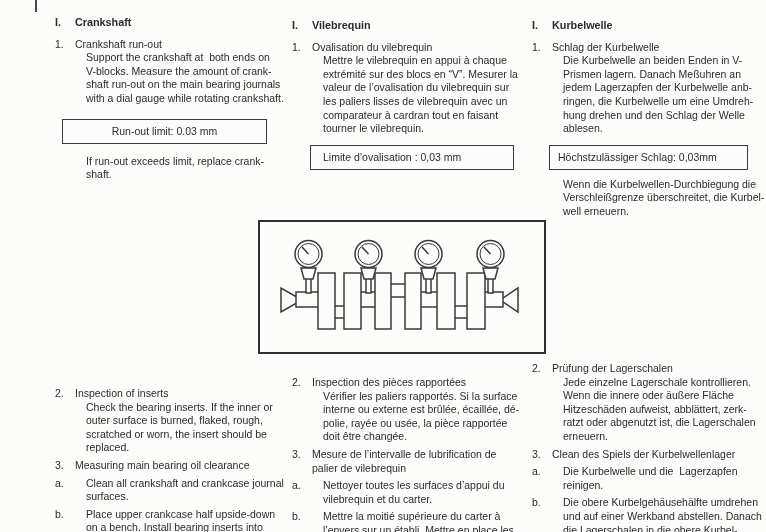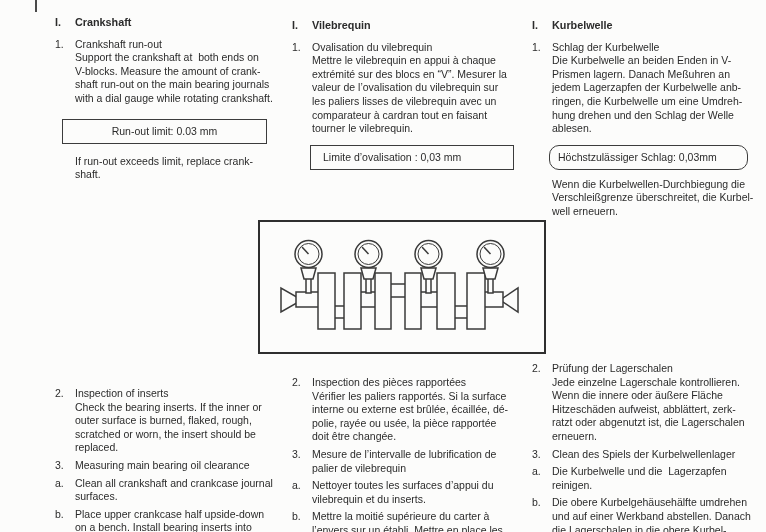--- a/index.html
+++ b/index.html
@@ -8,32 +8,32 @@
     overflow:hidden;font-family:"Liberation Sans",sans-serif;color:#2b2b2b;
   }
   .artifact{position:absolute;left:35px;top:0;width:2px;height:12px;background:#4a4a4a;}
   .col{position:absolute;top:0;height:532px;}
   #col-en{left:55px;width:214px;}
   #col-fr{left:292px;width:222px;}
   #col-de{left:532px;width:226px;}
   .group{position:absolute;left:0;width:100%;}
   .row{display:grid;grid-template-columns:20px 1fr;margin-bottom:4px;}
   .num{font-size:10.5px;line-height:13.6px;}
-  .txt{font-size:10.5px;line-height:13.6px;white-space:pre;}
+  .txt{font-size:10.5px;line-height:13.6px;white-space:pre;margin-left:11px;}
   .ttl{font-size:10.5px;line-height:13.6px;white-space:pre;}
   .bold{font-weight:bold;font-size:10.8px;}
   .heading{margin-bottom:8px;}
   .limitbox{
     border:1px solid #3c3c3c;background:transparent;
     font-size:10.5px;line-height:13px;padding:5px 20px;box-sizing:border-box;
   }
   .limitbox.center{text-align:center;}
   #col-en .limitbox{margin:13px 0 11px -13px;width:205px;}
   #col-fr .limitbox{margin:9px 0 11px -2px;width:204px;padding-left:12px;}
-  #col-de .limitbox{margin:9px 0 8px -3px;width:199px;padding-left:8px;border-radius:10px;}
+  #col-de .limitbox{margin:9px 0 8px -3px;width:199px;padding-left:8px;}
   .figure{
     position:absolute;left:258px;top:220px;width:288px;height:134px;
     border:2px solid #2f2f2f;box-sizing:border-box;background:#fcfcfb;
   }
   .figure svg{display:block;}
 </style>
 </head>
 <body>
 
 <div class="page">
@@ -124,21 +124,21 @@
         </div>
       </div>
       <div class="row">
         <span class="num">3.</span>
         <div class="ttl">Mesure de l’intervalle de lubrification de
 palier de vilebrequin</div>
       </div>
       <div class="row">
         <span class="num">a.</span>
         <div class="txt">Nettoyer toutes les surfaces d’appui du
-vilebrequin et du inserts.</div>
+vilebrequin et du carter.</div>
       </div>
       <div class="row">
         <span class="num">b.</span>
         <div class="txt">Mettre la moitié supérieure du carter à
 l’envers sur un établi. Mettre en place les</div>
       </div>
     </div>
   </section>
 
   <section class="col" id="col-de">

